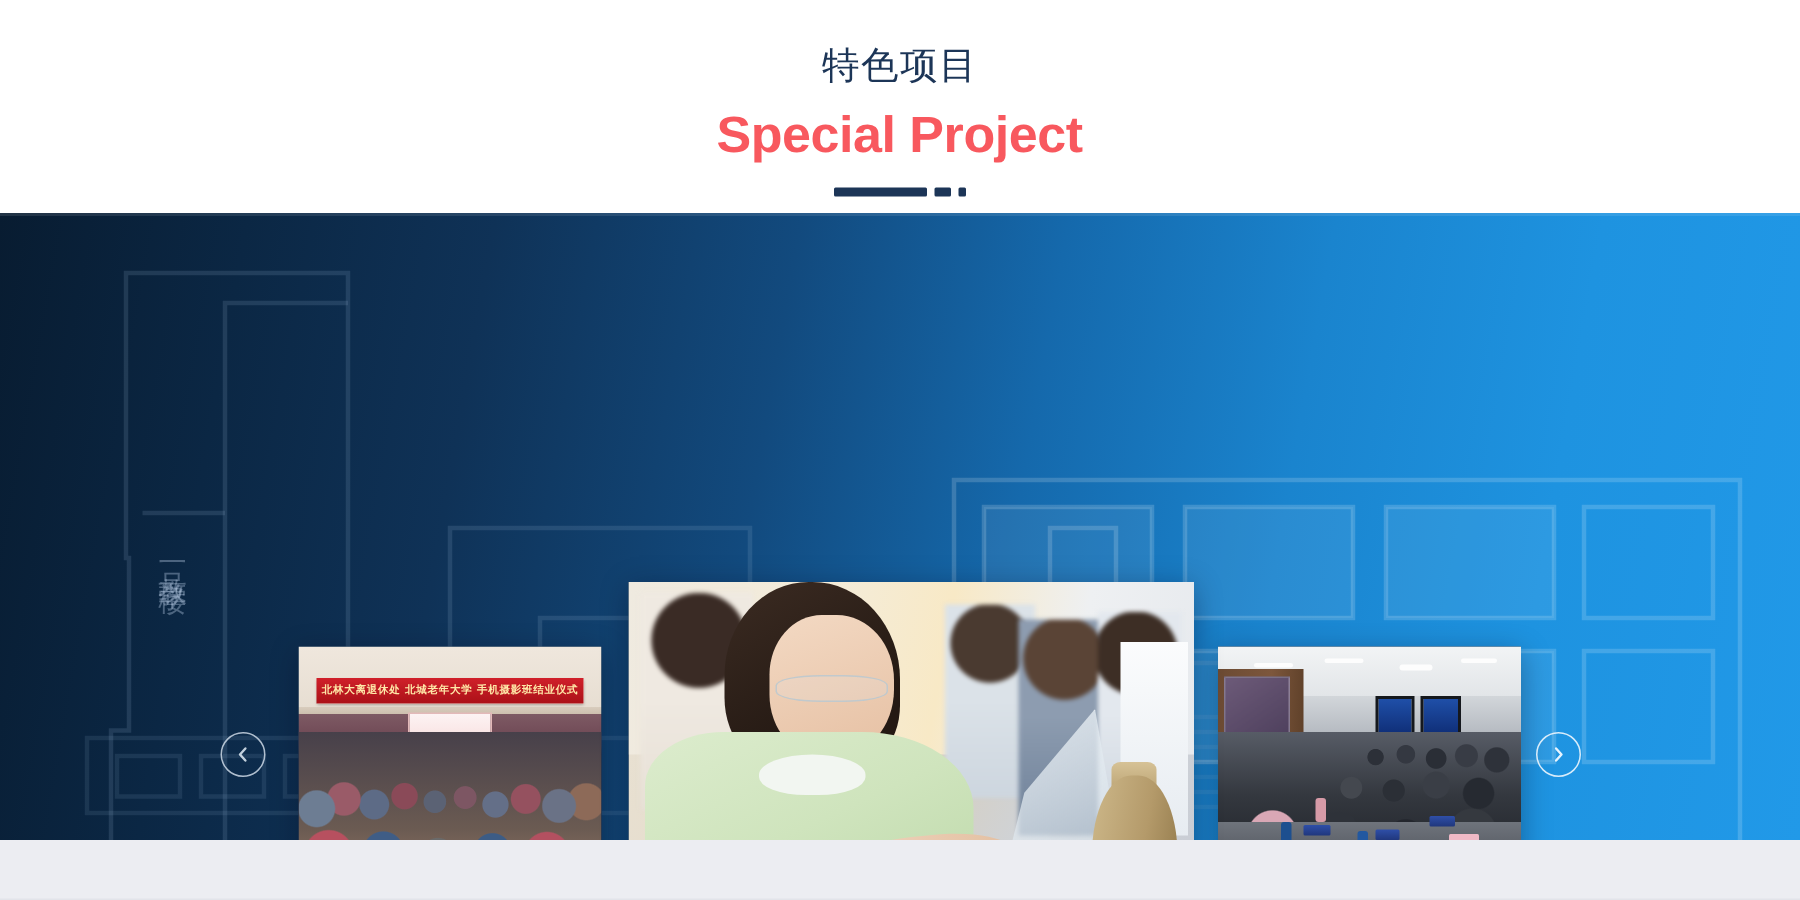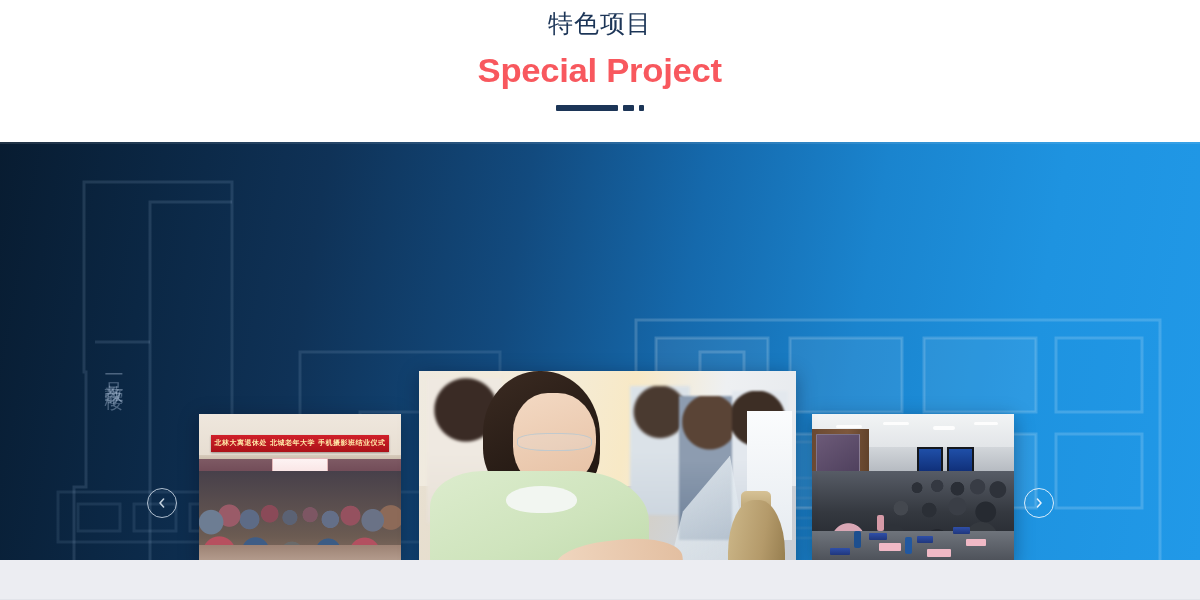--- a/index.html
+++ b/index.html
@@ -6,21 +6,21 @@
   html,body { width:1200px; height:600px; overflow:hidden; }
   body {
     font-family:"Liberation Sans","DejaVu Sans",sans-serif;
     background:#ffffff;
   }
 
   
   .section-header{
     width:1200px; height:142px; background:#ffffff;
     display:flex; flex-direction:column; align-items:center;
-    justify-content:flex-start; padding-top:8px; position:relative;
+    justify-content:flex-start; padding-top:28px; position:relative;
   }
   .title-cn{
     font-size:25px; line-height:32px; color:#1c3557; font-weight:400;
     letter-spacing:1px;
     font-family:"DejaVu Sans","Liberation Sans",sans-serif;
   }
   .title-en{
     margin-top:9px;
     font-size:34px; line-height:42px; color:#f8585e; font-weight:bold;
     letter-spacing:-0.3px;
@@ -62,21 +62,21 @@
     writing-mode:vertical-rl; text-orientation:upright;
     font-size:19px; line-height:23px; letter-spacing:3px;
     color:rgba(175,195,220,0.40);
     font-family:"DejaVu Sans","Liberation Sans",sans-serif;
     user-select:none;
   }
 
   
   .carousel{ position:absolute; inset:0; }
 
-  .slide{ position:absolute; }
+  .slide{ position:absolute;margin-top:17px; }
 
   .slide .frame{
     position:relative; overflow:hidden; background:#11314f;
     box-shadow:0 4px 18px rgba(0,10,25,0.35);
   }
   .slide .photo{ position:absolute; inset:0; overflow:hidden; }
 
   
   .slide-left  { left:199px; top:272px; width:202px; }
   .slide-left .frame { width:202px; height:150px; }

